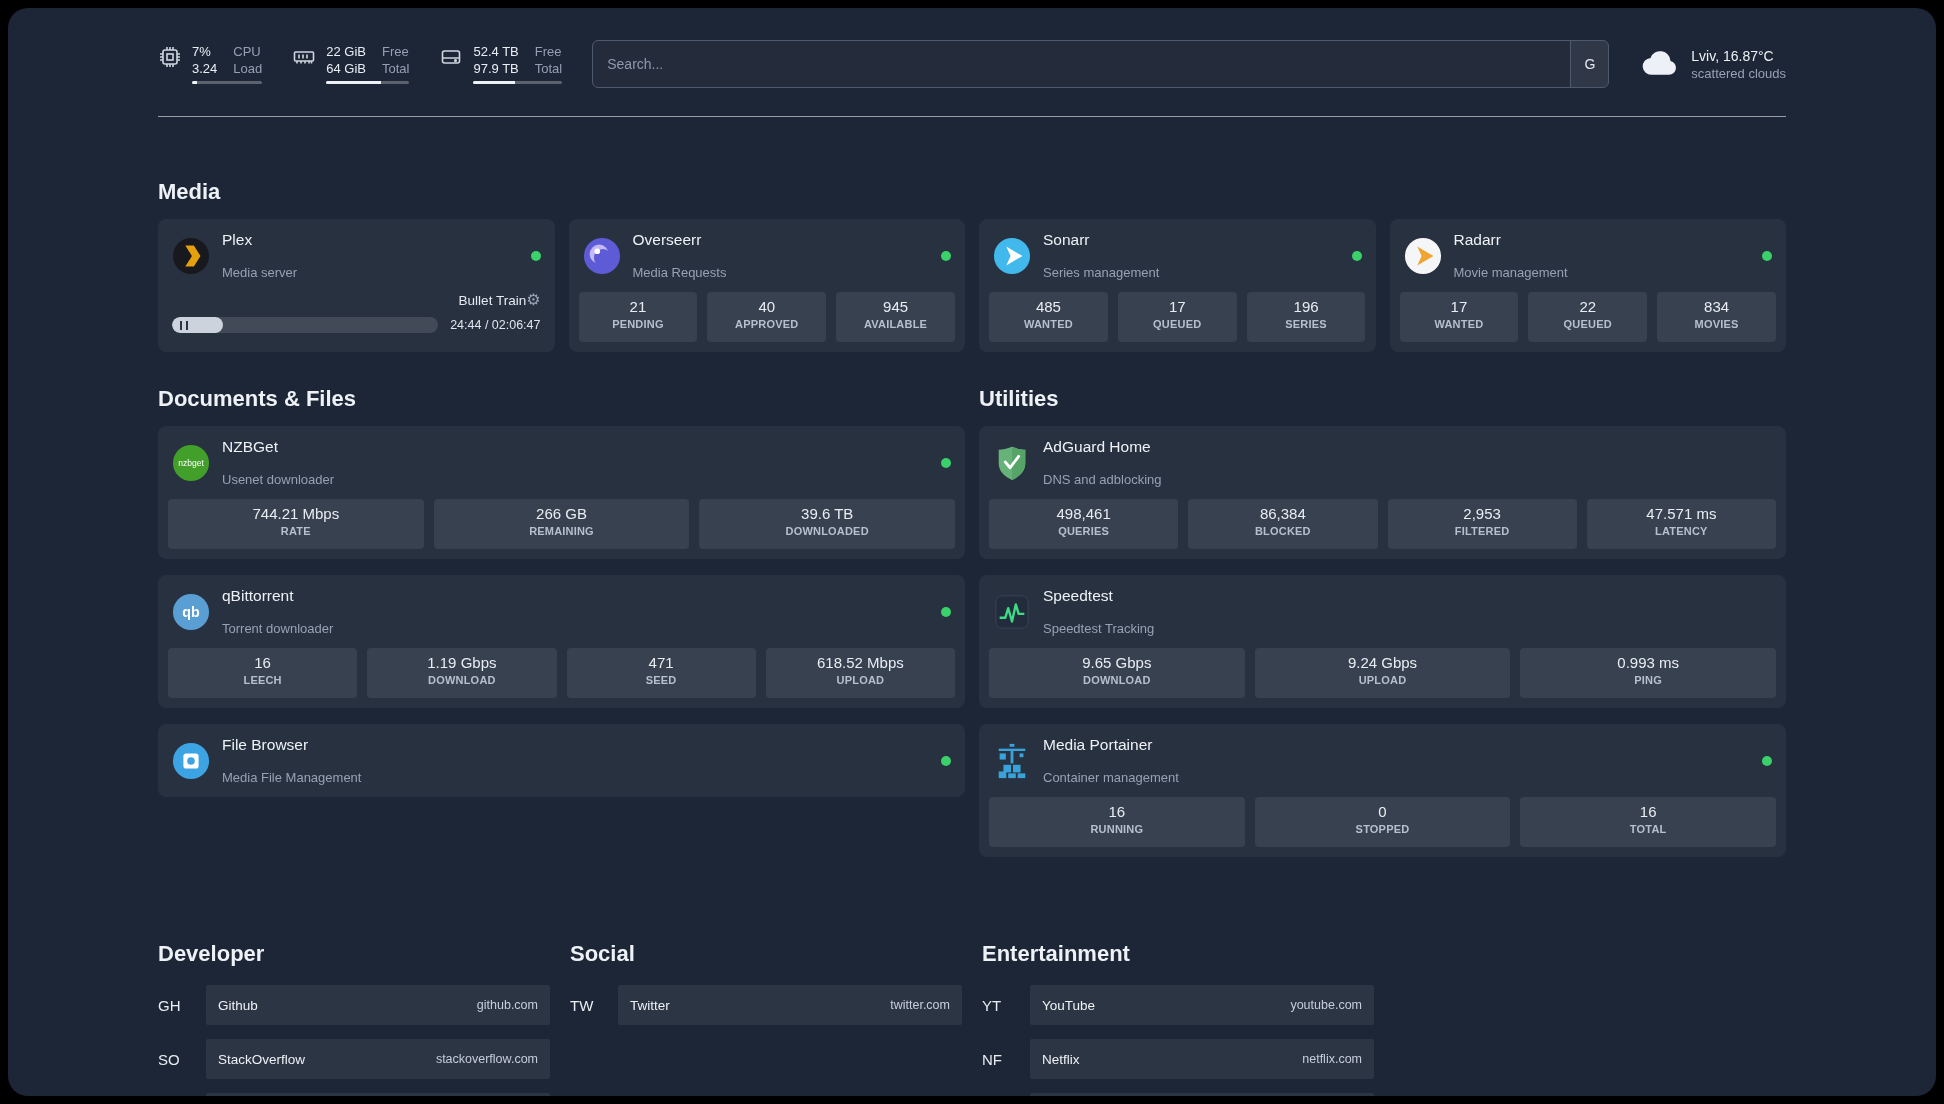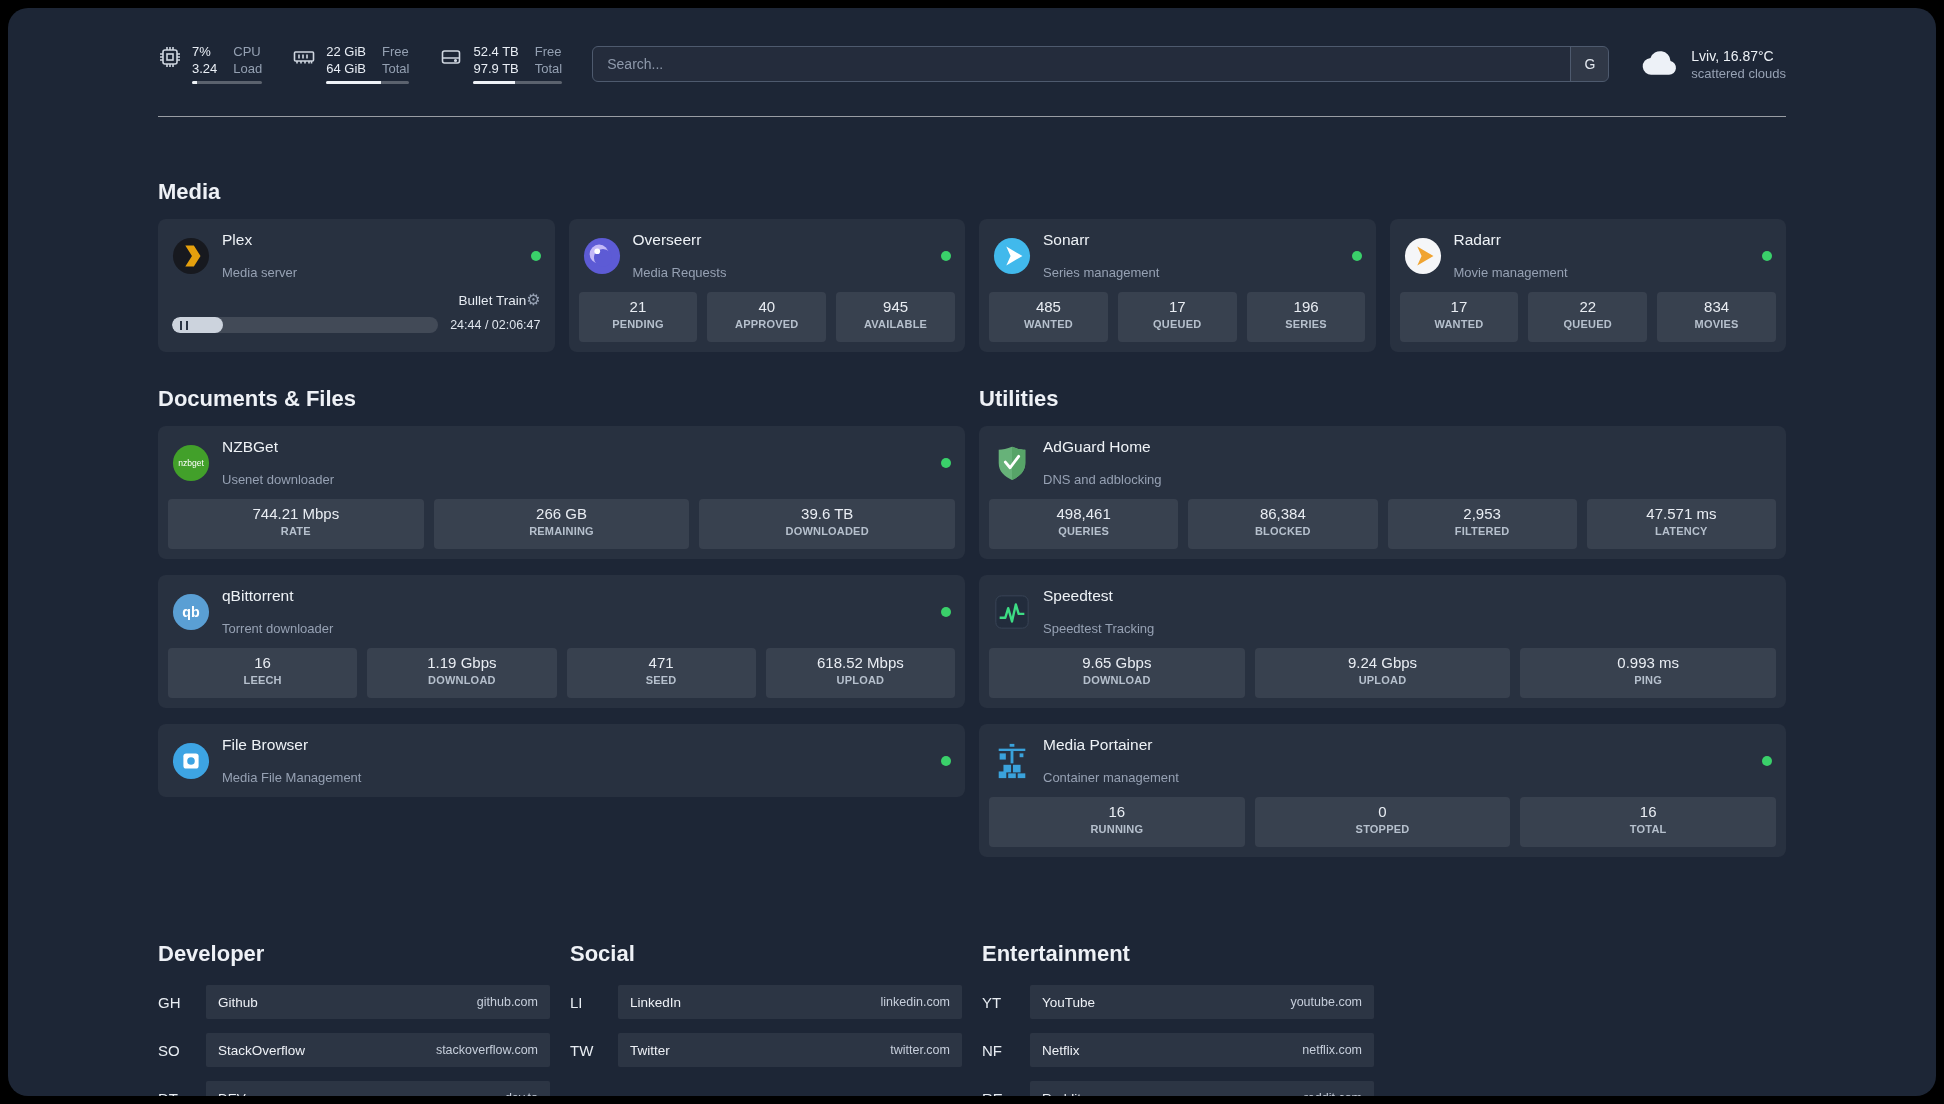--- a/index.html
+++ b/index.html
@@ -13,21 +13,21 @@
   .resource { display: flex; gap: 10px; align-items: flex-start; }
   .res-icon { color: #cfd6e0; margin-top: 1px; }
   .res-body { display: flex; flex-direction: column; }
   .res-cols { display: flex; gap: 16px; }
   .res-col { display: flex; flex-direction: column; font-size: 13px; line-height: 1.3; }
   .res-col.values { color: #e9eef5; }
   .res-col.labels { color: #94a0b2; }
   .res-bar { height: 3px; background: rgba(255,255,255,0.28); border-radius: 2px; overflow: hidden; margin-top: 4px; }
   .res-fill { height: 100%; background: #eef2f7; }
 
-  .searchbar { flex: 1; margin: 10px 30px; height: 36px; display: flex; align-items: stretch;
+  .searchbar { flex: 1; margin: 4px 30px; height: 48px; display: flex; align-items: stretch;
                border: 1px solid #4e5a6e; border-radius: 6px; background: rgba(255,255,255,0.03); overflow: hidden; }
   .searchbar input { flex: 1; background: transparent; border: none; outline: none;
                      color: #dbe2ea; font-size: 14px; padding: 0 14px; font-family: "Liberation Sans", sans-serif; }
   .searchbar input::placeholder { color: #8e99ab; }
   .provider { width: 38px; border-left: 1px solid #4e5a6e; background: rgba(255,255,255,0.06);
               display: flex; align-items: center; justify-content: center; color: #e4e9f0; font-size: 14px; cursor: pointer; }
 
   .weather { display: flex; align-items: center; gap: 10px; }
   .weather-loc { font-size: 14px; color: #eef2f7; }
   .weather-cond { font-size: 13px; color: #97a2b4; margin-top: 2px; }
@@ -67,21 +67,21 @@
            padding-left: 8px; min-width: 28px; }
   .pause { width: 8px; height: 9px; border-left: 2.5px solid #2a3444; border-right: 2.5px solid #2a3444; }
   .ptime { font-size: 12.5px; color: #dfe5ed; white-space: nowrap; }
 
   
   .bookmarks { display: grid; grid-template-columns: repeat(4, 1fr); gap: 20px; margin-top: 84px; }
   .bm-group .section-title { margin-bottom: 18px; }
   .bm-row { display: flex; align-items: center; margin-bottom: 14px; }
   .bm-abbr { width: 48px; flex: 0 0 48px; font-size: 15px; color: #e8edf3; }
   .bm-pill { flex: 1; display: flex; justify-content: space-between; align-items: center;
-             background: rgba(255,255,255,0.07); border-radius: 2px; height: 34px; padding: 4px 12px;
+             background: rgba(255,255,255,0.07); border-radius: 2px; height: 40px; padding: 4px 12px;
              text-decoration: none; cursor: pointer; }
   .bm-name { font-size: 13.5px; color: #eef1f6; }
   .bm-url { font-size: 12.5px; color: #c6cedb; }
 </style>
 </head>
 <body>
 
 <div class="frame">
 
   <div class="topbar">
@@ -530,27 +530,20 @@
         <a class="bm-pill">
           <span class="bm-name">DEV</span>
           <span class="bm-url">dev.to</span>
         </a>
       </div>
     </div>
 
     <div class="bm-group">
       <h2 class="section-title">Social</h2>
       <div class="bm-row">
-        <span class="bm-abbr">LI</span>
-        <a class="bm-pill">
-          <span class="bm-name">LinkedIn</span>
-          <span class="bm-url">linkedin.com</span>
-        </a>
-      </div>
-      <div class="bm-row">
         <span class="bm-abbr">TW</span>
         <a class="bm-pill">
           <span class="bm-name">Twitter</span>
           <span class="bm-url">twitter.com</span>
         </a>
       </div>
     </div>
 
     <div class="bm-group">
       <h2 class="section-title">Entertainment</h2>

